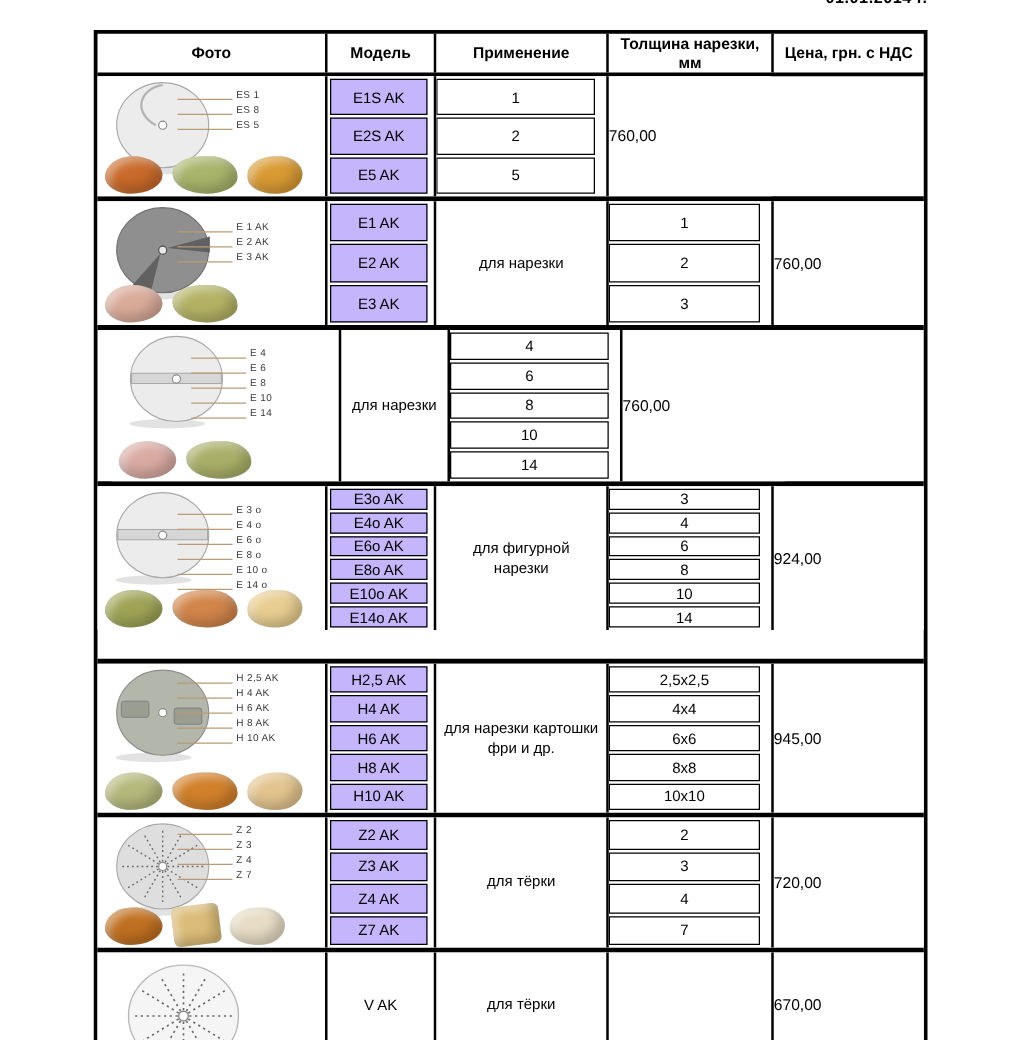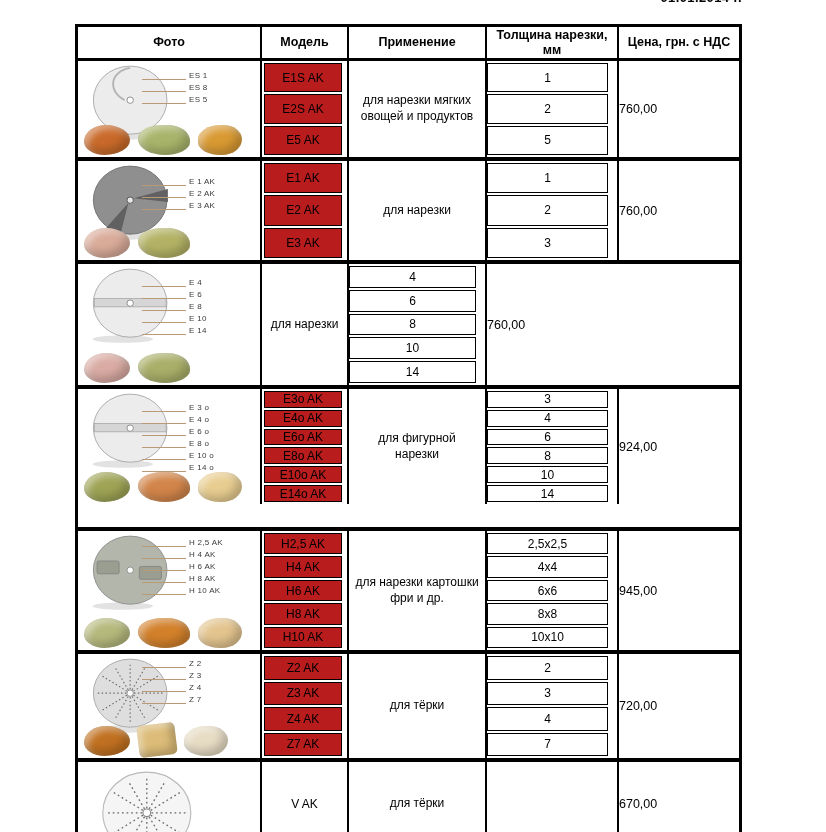--- a/index.html
+++ b/index.html
@@ -66,21 +66,21 @@
   .blob{height:30px;flex:0 0 auto;width:46px;
     box-shadow:inset -5px -5px 9px rgba(0,0,0,.22),inset 4px 4px 7px rgba(255,255,255,.45)}
   .blob:nth-child(1){border-radius:48% 52% 55% 45% / 55% 50% 50% 45%}
   .blob:nth-child(2){border-radius:50% 45% 50% 55% / 45% 55% 45% 55%;width:52px}
   .blob:nth-child(3){border-radius:55% 45% 48% 52% / 50% 50% 55% 45%;width:44px}
   .disc-grater .blob:nth-child(2){border-radius:5px;width:38px;height:32px;transform:rotate(-7deg)}
 
   
   .model-cell{display:flex;flex-direction:column;padding:1px 0}
   .mbox{flex:1;margin:1px 5px 1px 2px;border:1px solid #000;
-    display:flex;align-items:center;justify-content:center;font-size:12px;background:#b91c1c}
+    display:flex;align-items:center;justify-content:center;font-size:12px;background:#c4b5fd}
   .model-plain{flex:1;display:flex;align-items:center;justify-content:center;font-size:12px}
   .app-cell{display:flex;align-items:center;justify-content:center;text-align:center;
     font-size:12px;line-height:1.3;padding:0 6px}
   .thick-cell{display:flex;flex-direction:column;padding:1px 0}
   .tbox{flex:1;margin:1px 9px 1px 0;border:1px solid #000;
     display:flex;align-items:center;justify-content:center;font-size:12px;background:#fff}
   .price-cell{display:flex;align-items:center;justify-content:flex-start;font-size:12.5px}
 </style>
 </head>
 <body>
@@ -141,23 +141,20 @@
               <div class="blob" style="background-color: rgb(201, 106, 42);"></div>
               <div class="blob" style="background-color: rgb(168, 180, 106);"></div>
               <div class="blob" style="background-color: rgb(217, 154, 51);"></div>
             </div>
     </div>
     <div class="cell model-cell">
             <div class="mbox">E1S AK</div>
             <div class="mbox">E2S AK</div>
             <div class="mbox">E5 AK</div>
           </div>
-    <div class="cell app-cell">
-      <span class="app-text">для нарезки мягких овощей и продуктов</span>
-    </div>
     <div class="cell thick-cell">
             <div class="tbox">1</div>
             <div class="tbox">2</div>
             <div class="tbox">5</div>
           </div>
     <div class="cell price-cell">
       <span class="price-text">760,00</span>
     </div>
   </div>
         <div class="row group-row disc-slicer-dark" style="height: 103px;">
@@ -216,21 +213,21 @@
     </div>
     <div class="cell thick-cell">
             <div class="tbox">1</div>
             <div class="tbox">2</div>
             <div class="tbox">3</div>
           </div>
     <div class="cell price-cell">
       <span class="price-text">760,00</span>
     </div>
   </div>
-        <div class="row group-row disc-slicer-band" style="height: 125px;">
+        <div class="row group-row disc-slicer-band" style="height: 125px; padding-left: 11px;">
     <div class="cell photo-cell">
       <svg class="disc-svg" viewBox="0 0 100 84" aria-hidden="true">
         <ellipse class="disc-shadow" cx="40" cy="79" rx="33" ry="4"></ellipse>
         <ellipse class="disc-base" cx="48" cy="40" rx="40" ry="37"></ellipse>
         <path class="part part-blade" d="M48 5 C 26 9, 23 30, 42 40"></path>
         <path class="part part-wedge1" d="M52 38 L89 28 L89 42 Z"></path>
         <path class="part part-wedge2" d="M46 43 L22 70 L38 75 Z"></path>
         <rect class="part part-band" x="9" y="35" width="78" height="9"></rect>
         <rect class="part part-hblade1" x="12" y="30" width="24" height="14" rx="2"></rect>
         <rect class="part part-hblade2" x="58" y="36" width="24" height="14" rx="2"></rect>

